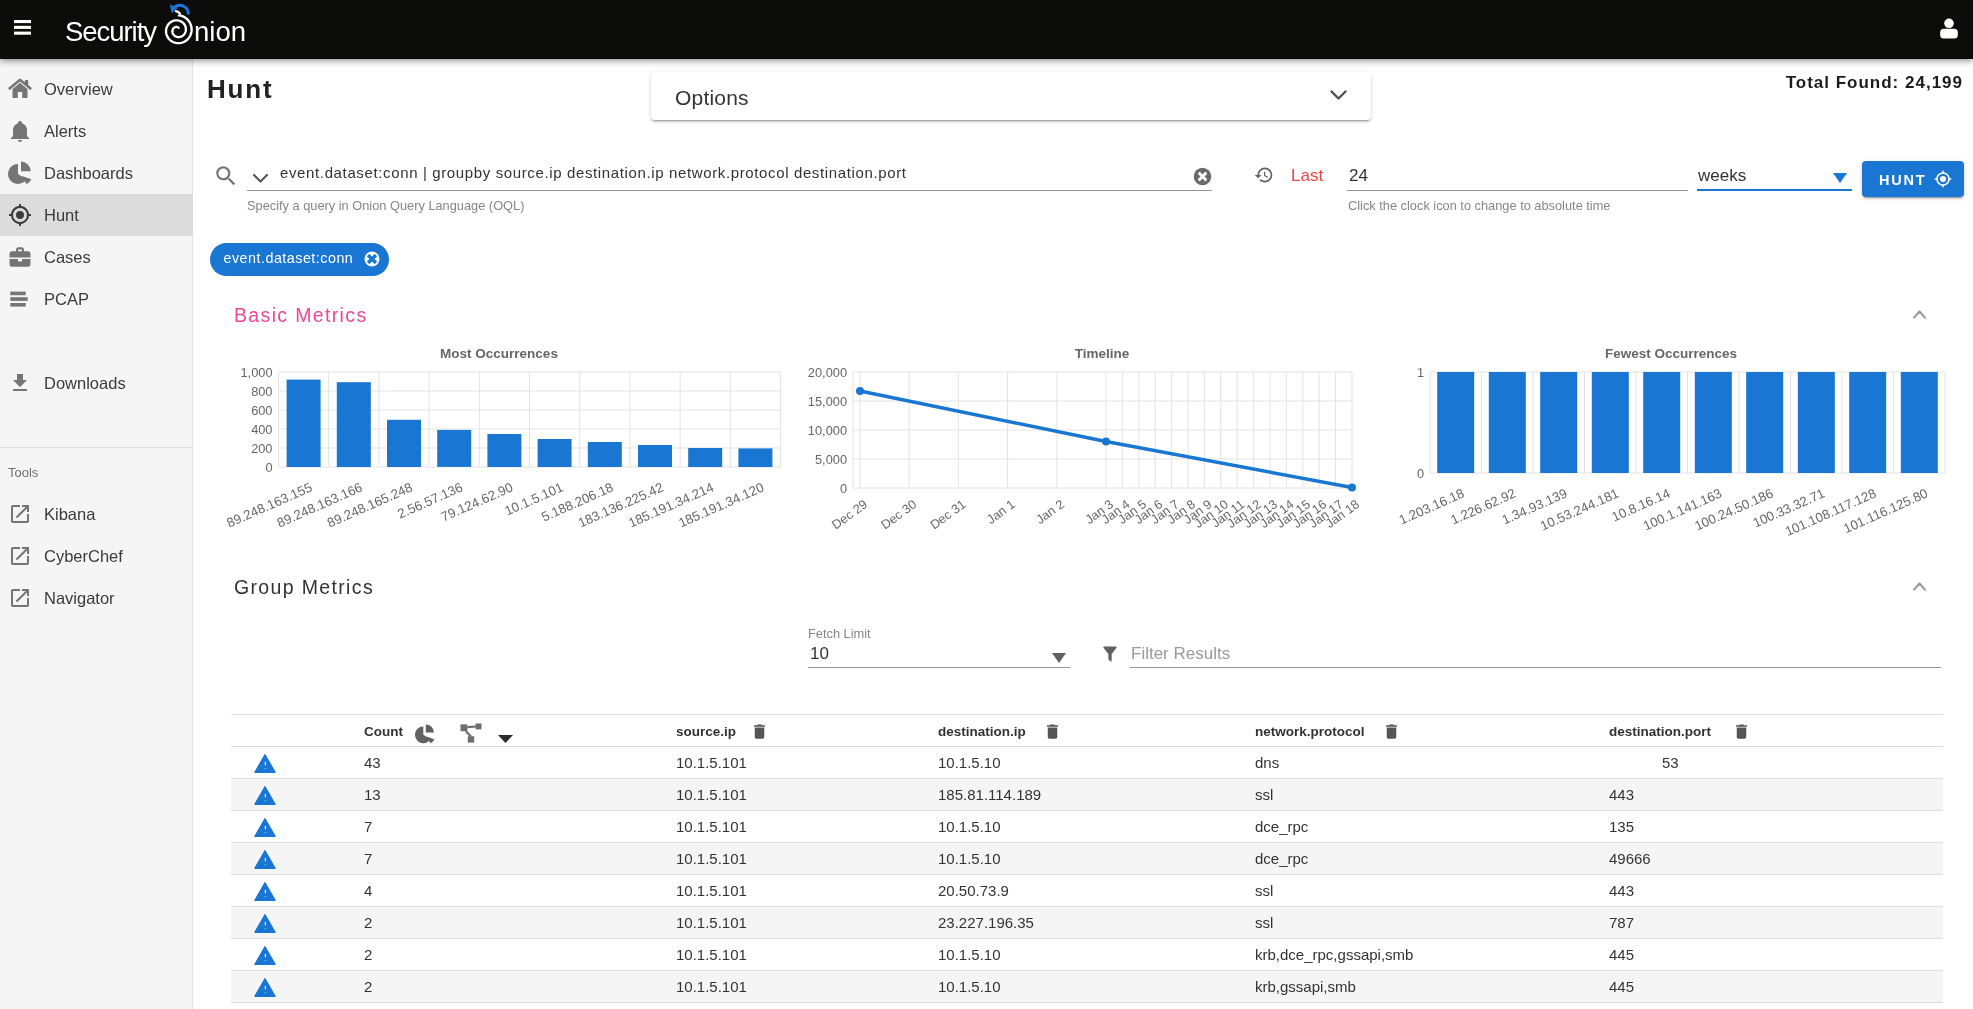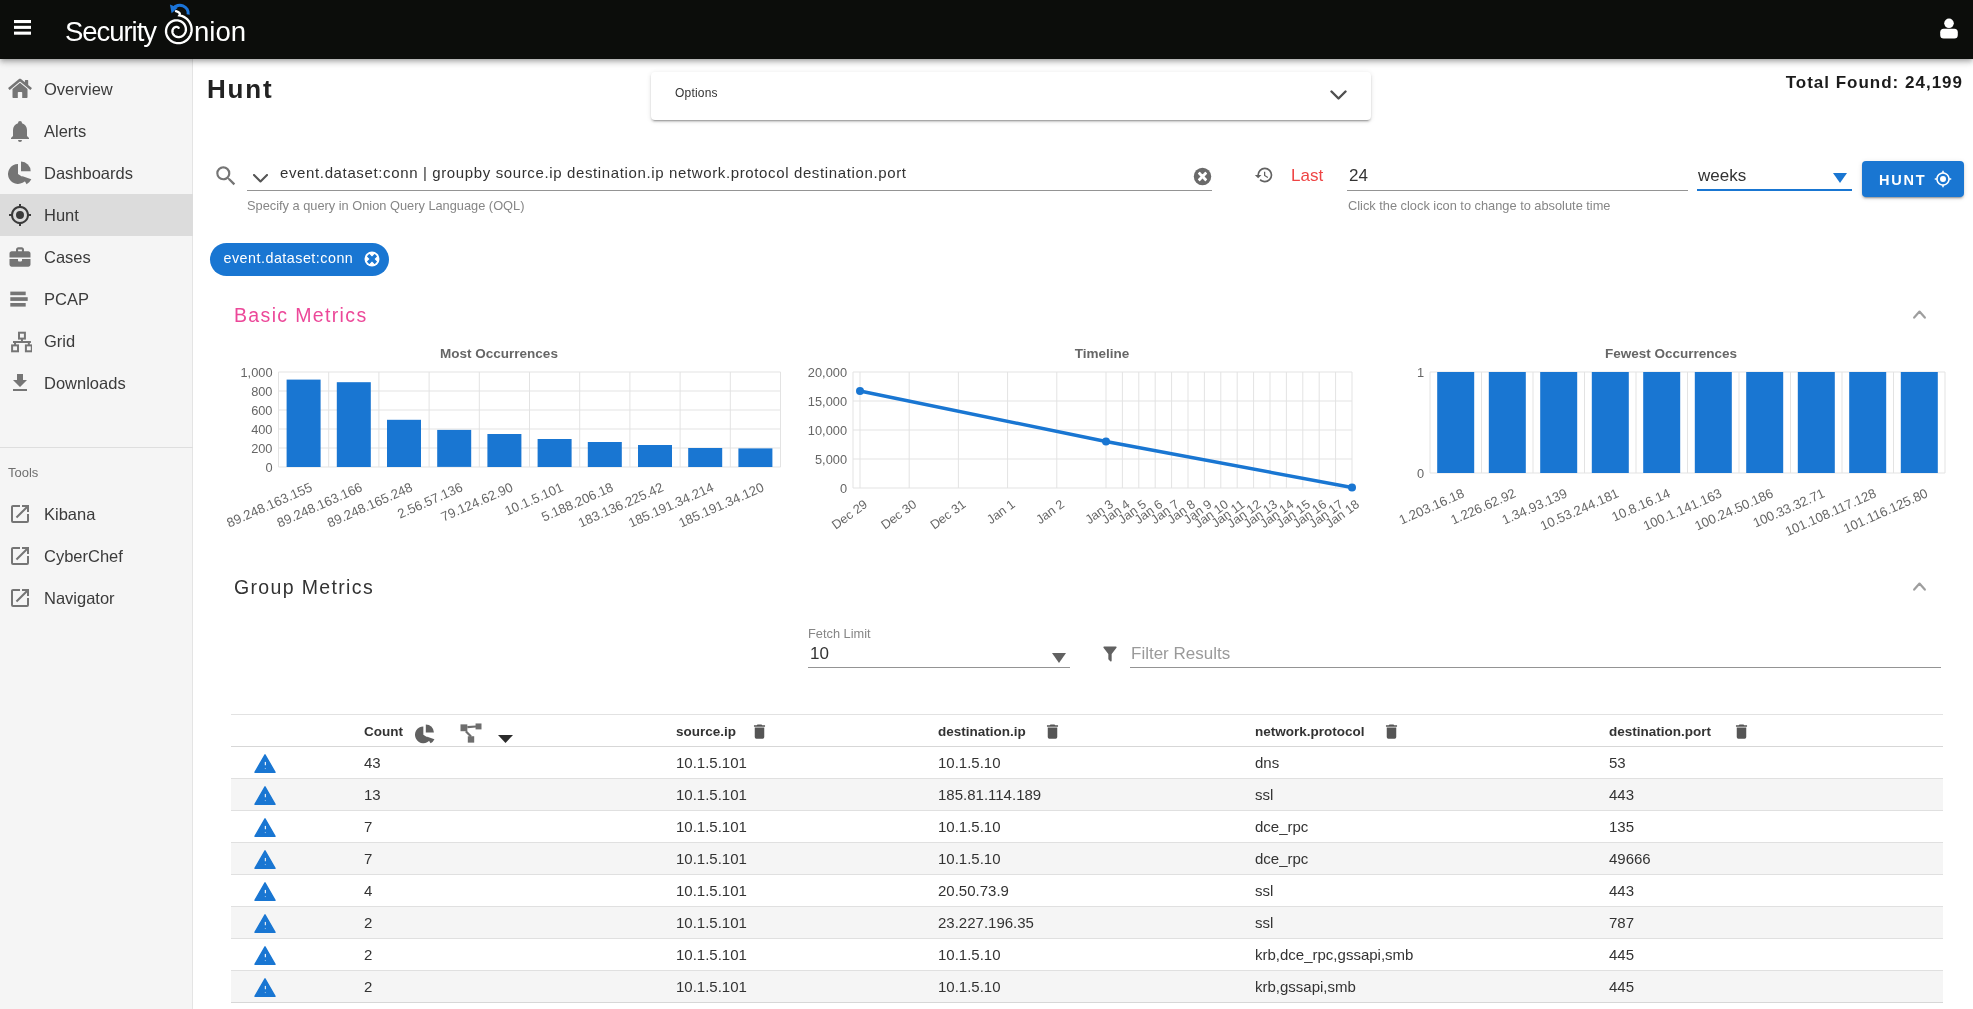--- a/index.html
+++ b/index.html
@@ -91,31 +91,20 @@
   <div class="sitem" style="top:219px">
     <svg class="ic" viewBox="0 0 24 24">
         <g fill="#757575">
           <rect x="2.3" y="4.6" width="15.4" height="3.6"></rect>
           <rect x="2.3" y="10.2" width="17.4" height="3.7"></rect>
           <rect x="2.3" y="16" width="15.4" height="3.6"></rect>
         </g>
       </svg>
     <span class="lbl">PCAP</span>
   </div>
-  <div class="sitem" style="top:261px">
-    <svg class="ic" viewBox="0 0 24 24">
-        <g fill="none" stroke="#757575" stroke-width="2">
-          <rect x="11" y="3.7" width="5.9" height="5.9"></rect>
-          <rect x="4.1" y="16.4" width="5.9" height="5.9"></rect>
-          <rect x="17.9" y="16.4" width="5.9" height="5.9"></rect>
-          <path d="M13.95,9.6 V13 M5,13 H22.9 M7.05,13 V16.4 M20.85,13 V16.4"></path>
-        </g>
-      </svg>
-    <span class="lbl">Grid</span>
-  </div>
   <div class="sitem" style="top:303px">
     <svg class="ic" viewBox="0 0 24 24">
         <path fill="#757575" d="M5,20H19V18H5M19,9H15V3H9V9H5L12,16L19,9Z"></path>
       </svg>
     <span class="lbl">Downloads</span>
   </div>
   <div class="sdiv" style="top:388px"></div>
   <div class="stools" style="top:406px">Tools</div>
   <div class="sitem" style="top:434px">
     <svg class="ic" viewBox="0 0 24 24">
@@ -133,21 +122,21 @@
     <svg class="ic" viewBox="0 0 24 24">
         <path fill="#757575" d="M14,3V5H17.59L7.76,14.83L9.17,16.24L19,6.41V10H21V3M19,19H5V5H12V3H5C3.89,3 3,3.89 3,5V19A2,2 0 0,0 5,21H19A2,2 0 0,0 21,19V12H19V19Z"></path>
       </svg>
     <span class="lbl">Navigator</span>
   </div>
 </div>
 
 <div class="abs" style="left:207px;top:74px;font-size:26px;font-weight:bold;color:#222;letter-spacing:1.8px">Hunt</div>
 
 <div class="abs" style="left:651px;top:72px;width:720px;height:48px;background:#fff;border-radius:4px;box-shadow:0 3px 1px -2px rgba(0,0,0,.2),0 2px 2px 0 rgba(0,0,0,.14),0 1px 5px 0 rgba(0,0,0,.12)">
-  <div class="abs" style="left:24px;top:14px;font-size:12px;letter-spacing:.2px;color:#333">Options</div>
+  <div class="abs" style="left:24px;top:14px;font-size:21px;letter-spacing:.2px;color:#333">Options</div>
   <svg class="abs" style="left:679px;top:18px" width="17" height="11" viewBox="0 0 17 11">
       <polyline points="1.5,1.5 8.5,8.5 15.5,1.5" fill="none" stroke="#4f4f4f" stroke-width="2.4" stroke-linecap="round" stroke-linejoin="round"></polyline>
     </svg>
 </div>
 
 <div class="abs" style="left:0;top:73px;width:1963px;text-align:right;font-size:17px;font-weight:bold;letter-spacing:1px;color:#1c1c1c">Total Found: 24,199</div>
 
 <svg class="abs" style="left:212.5px;top:163px" width="26" height="26" viewBox="0 0 24 24">
     <path fill="#757575" d="M9.5,3A6.5,6.5 0 0,1 16,9.5C16,11.11 15.41,12.59 14.44,13.73L14.71,14H15.5L20.5,19L19,20.5L14,15.5V14.71L13.73,14.44C12.59,15.41 11.11,16 9.5,16A6.5,6.5 0 0,1 3,9.5A6.5,6.5 0 0,1 9.5,3M9.5,5C7,5 5,7 5,9.5C5,12 7,14 9.5,14C12,14 14,12 14,9.5C14,7 12,5 9.5,5Z"></path>
   </svg>
@@ -394,21 +383,21 @@
       </svg>
 </div>
 <div style="position:relative;height:32px;border-bottom:1px solid #e0e0e0;background:#fff;font-size:15px;color:#333">
 <svg class="abs" style="left:23px;top:5.5px" width="22" height="22" viewBox="0 0 24 24">
         <path fill="#1976d2" stroke="#1976d2" stroke-width="1.5" stroke-linejoin="round" d="M13,14H11V9H13M13,18H11V16H13M1,21H23L12,2L1,21Z"></path>
       </svg>
 <span class="abs" style="left:133px;top:7px">43</span>
 <span class="abs" style="left:445px;top:7px">10.1.5.101</span>
 <span class="abs" style="left:707px;top:7px">10.1.5.10</span>
 <span class="abs" style="left:1024px;top:7px">dns</span>
-<span class="abs" style="left:1378px;top:7px">53</span>
+<span class="abs" style="left:1431px;top:7px">53</span>
 </div>
 <div style="position:relative;height:32px;border-bottom:1px solid #e0e0e0;background:#f5f5f5;font-size:15px;color:#333">
 <svg class="abs" style="left:23px;top:5.5px" width="22" height="22" viewBox="0 0 24 24">
         <path fill="#1976d2" stroke="#1976d2" stroke-width="1.5" stroke-linejoin="round" d="M13,14H11V9H13M13,18H11V16H13M1,21H23L12,2L1,21Z"></path>
       </svg>
 <span class="abs" style="left:133px;top:7px">13</span>
 <span class="abs" style="left:445px;top:7px">10.1.5.101</span>
 <span class="abs" style="left:707px;top:7px">185.81.114.189</span>
 <span class="abs" style="left:1024px;top:7px">ssl</span>
 <span class="abs" style="left:1378px;top:7px">443</span>

